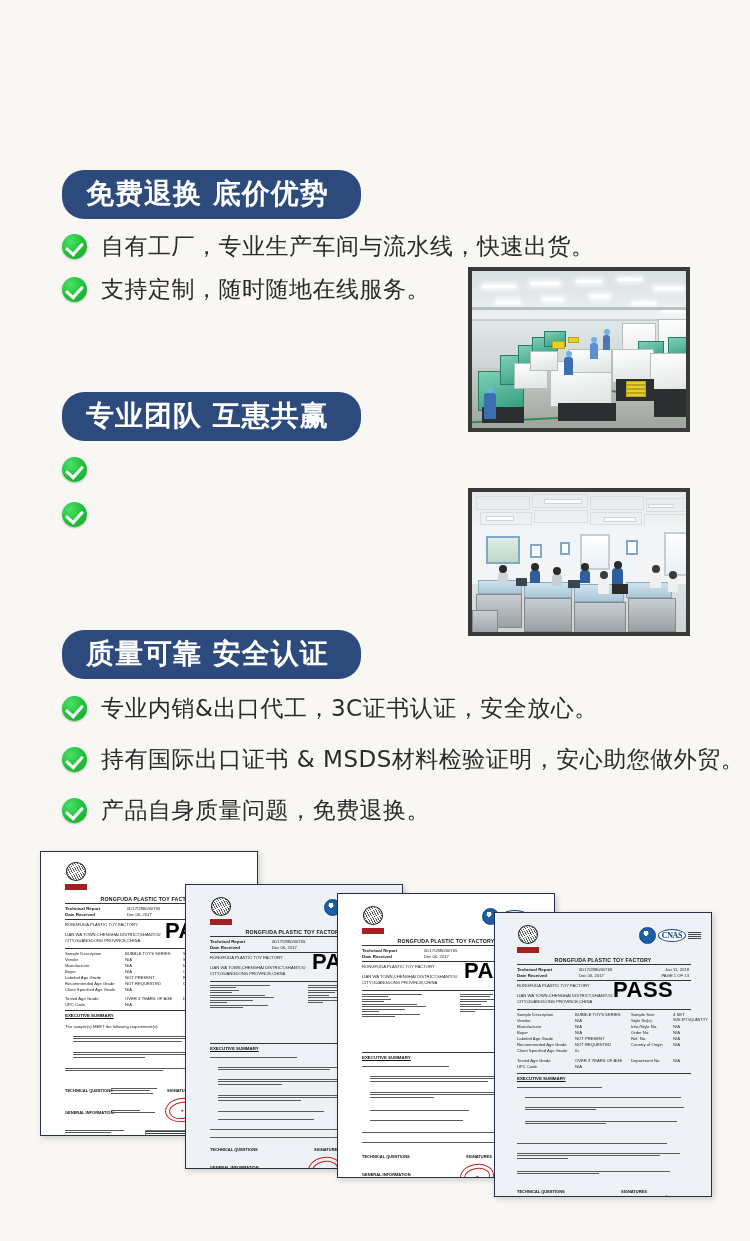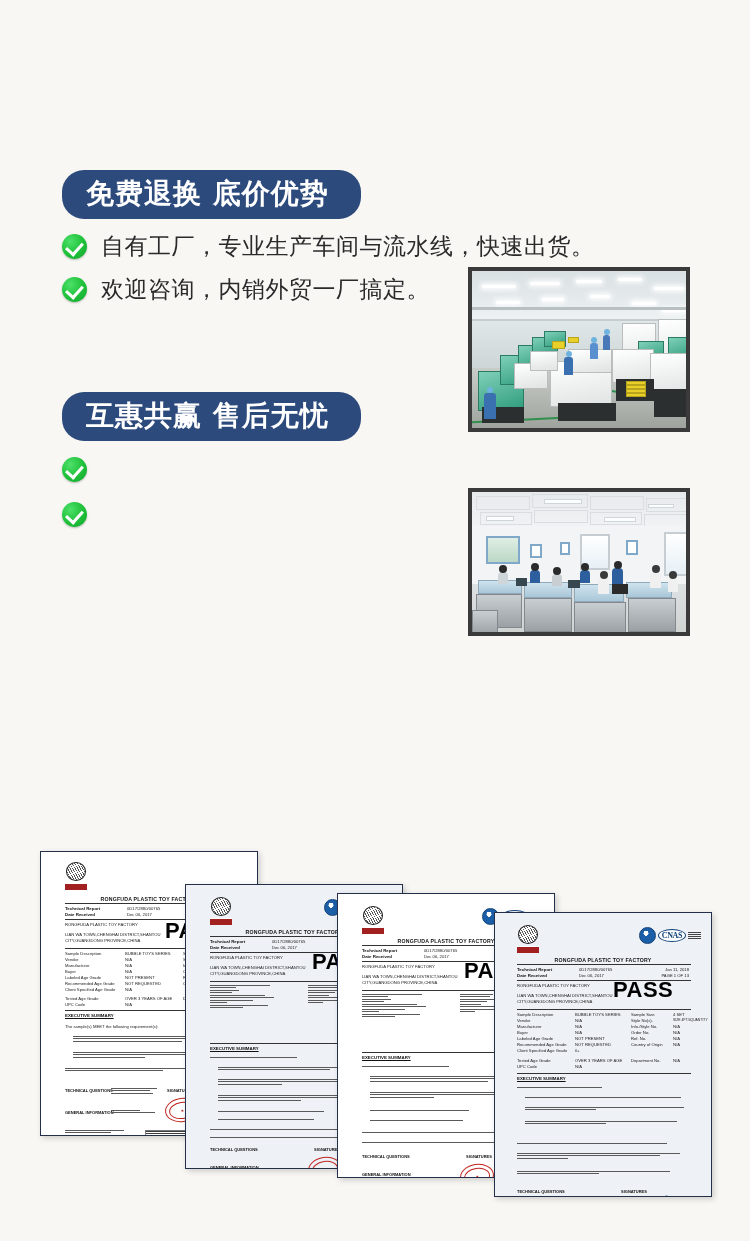--- a/index.html
+++ b/index.html
@@ -246,37 +246,54 @@
 
   <div class="section" style="top:170px;">
     <div class="pill">免费退换 底价优势</div>
     <div class="bullets">
       <div class="bullet">
         <span class="check"></span>
         <span class="btxt">自有工厂，专业生产车间与流水线，快速出货。</span>
       </div>
       <div class="bullet">
         <span class="check"></span>
-        <span class="btxt">欢迎咨询，内销外贸一厂搞定。</span>
+        <span class="btxt">支持定制，随时随地在线服务。</span>
       </div>
     </div>
   </div>
 
   <div class="section" style="top:392px;">
-    <div class="pill">互惠共赢 售后无忧</div>
+    <div class="pill">专业团队 互惠共赢</div>
     <div class="bullets" style="margin-top:16px;">
       <div class="bullet" style="margin-bottom:20px;">
         <span class="check"></span>
       </div>
       <div class="bullet">
         <span class="check"></span>
       </div>
     </div>
   </div>
 
+  <div class="section" style="top:630px;">
+    <div class="pill">质量可靠 安全认证</div>
+    <div class="bullets" style="margin-top:14px;">
+      <div class="bullet" style="margin-bottom:20px;">
+        <span class="check"></span>
+        <span class="btxt">专业内销&amp;出口代工，3C证书认证，安全放心。</span>
+      </div>
+      <div class="bullet" style="margin-bottom:20px;">
+        <span class="check"></span>
+        <span class="btxt">持有国际出口证书 &amp; MSDS材料检验证明，安心助您做外贸。</span>
+      </div>
+      <div class="bullet">
+        <span class="check"></span>
+        <span class="btxt">产品自身质量问题，免费退换。</span>
+      </div>
+    </div>
+  </div>
 
   <div class="photo" style="left:468px; top:267px; width:222px; height:165px;">
     <div class="inner">
       <div class="fac-bg"></div>
       <div class="fac-ceiling"></div>
 
       <div class="fac-light" style="left:10px;  top:14px; width:34px;"></div>
       <div class="fac-light" style="left:58px;  top:11px; width:30px;"></div>
       <div class="fac-light" style="left:104px; top:9px;  width:26px;"></div>
       <div class="fac-light" style="left:146px; top:7px;  width:24px;"></div>

